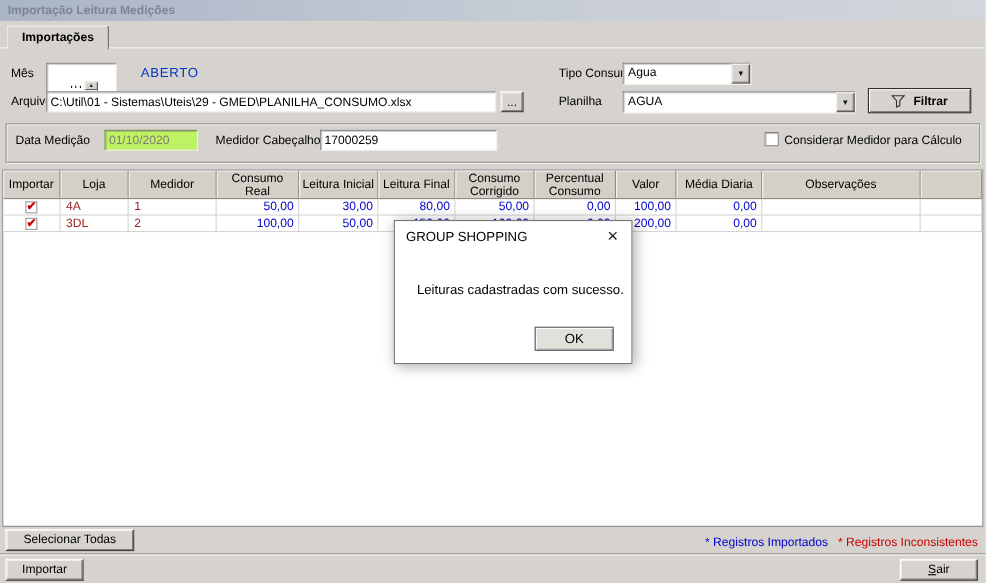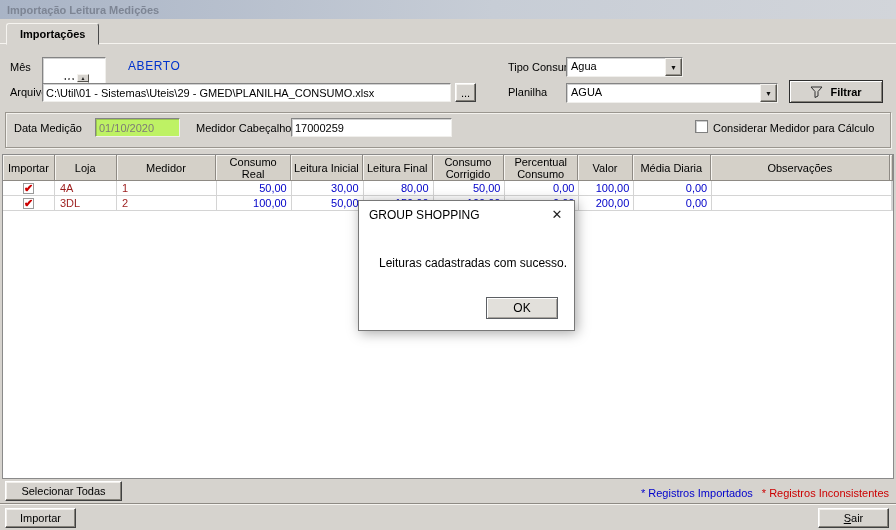--- a/index.html
+++ b/index.html
@@ -110,23 +110,23 @@
     text-align:center; line-height:12px; padding:0 1px;
   }
   .gr { display:flex; height:15px; background:#fff; }
   .gc {
     border-right:1px solid #d4d4d4; border-bottom:1px solid #d4d4d4;
     line-height:14px; white-space:nowrap; overflow:hidden; font-size:11px;
   }
   .c-center { display:flex; align-items:center; justify-content:center; }
   .c-loja { color:#9C1C1C; padding-left:5px; }
   .c-num  { color:#0000C8; text-align:right; padding-right:4px; }
-  .cw0{width:52px}.cw1{width:62px}.cw2{width:100px}.cw3{width:75px}.cw4{width:72px}
+  .cw0{width:52px}.cw1{width:62px}.cw2{width:80px}.cw3{width:75px}.cw4{width:72px}
   .cw5{width:70px}.cw6{width:72px}.cw7{width:74px}.cw8{width:55px}.cw9{width:78px}
-  .cw10{width:180px}.cwfill{flex:1}
+  .cw10{width:144px}.cwfill{flex:1}
 
   .chk { display:inline-block; width:11px; height:11px; background:#fff;
     border:1px solid #9a9a9a; position:relative; cursor:pointer; }
   .chkmark { position:absolute; left:0; top:-3px; color:#CC0000; font-size:11px; font-weight:bold; }
 
   
   .dialog {
     position:absolute; left:358px; top:200px; width:217px; height:131px;
     background:#fff; border:1px solid #787878;
     box-shadow:2px 2px 12px rgba(0,0,0,.35);

